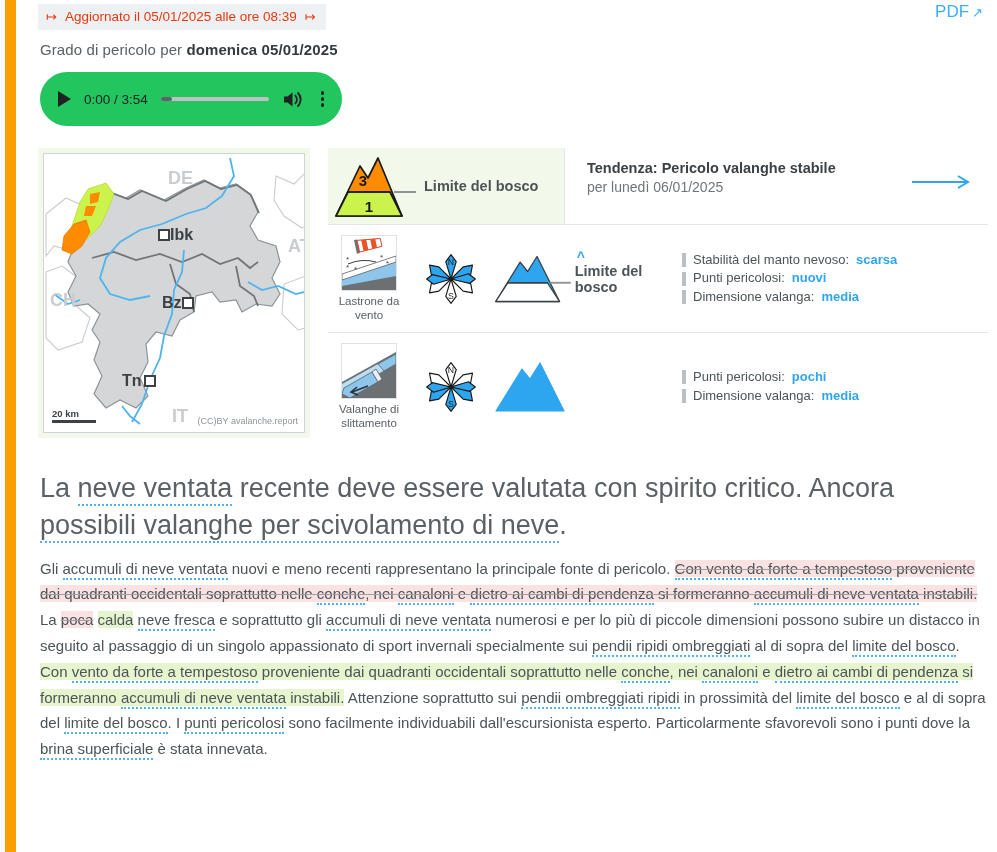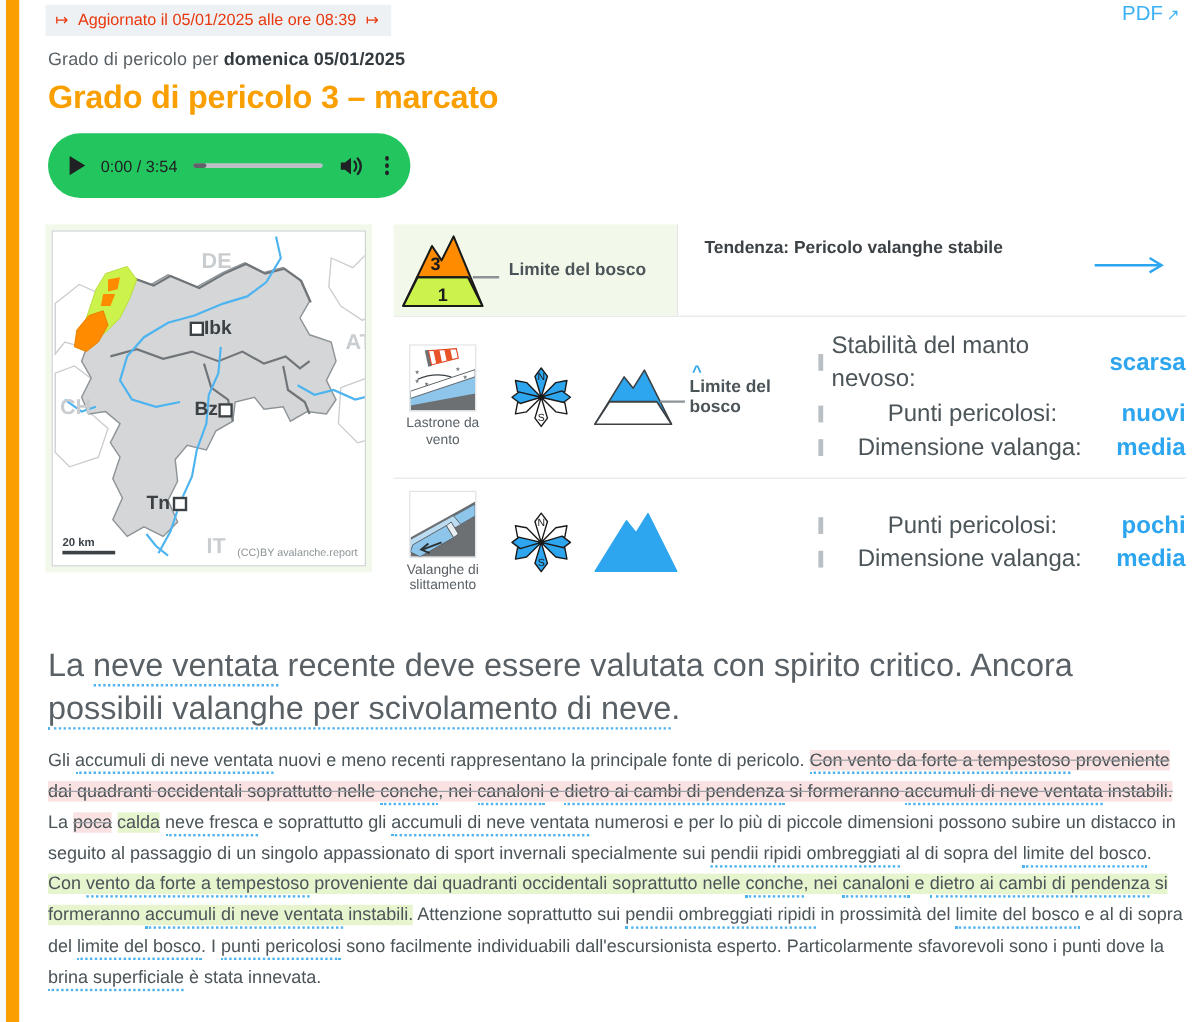--- a/index.html
+++ b/index.html
@@ -173,24 +173,23 @@
     width: 190px; flex: none;
     display: flex; align-items: center; gap: 2px;
   }
   .elev-lbl { font-size: 14.5px; font-weight: bold; color: #4b5458; position: relative; }
   .elev-caret {
     position: absolute; left: 2px; top: -14px;
     font-size: 14px; color: #2ea6ef; font-weight: bold;
   }
   .prob-info { flex: 1; }
   .info-line {
-    font-size: 20px; color: #4b5458;
+    font-size: 13px; color: #4b5458;
     display: flex; align-items: center; gap: 7px;
     line-height: 1.42;
-    justify-content: space-between;
   }
   .info-bar { width: 4px; height: 14px; background: #b9bfc2; flex: none; }
   .info-val { color: #2ea6ef; font-weight: bold; }
 
   
   .lead {
     margin: 30px 0 0 2px;
     font-size: 27px; color: #5a6166; line-height: 1.36;
     font-weight: normal;
   }
@@ -228,21 +227,20 @@
       <a class="pdf-link">
         <span>PDF</span>
         <span class="ext">↗</span>
       </a>
     </div>
 
     <div class="sub-head">
       <span>Grado di pericolo per </span><b>domenica 05/01/2025</b>
     </div>
 
-    <div class="danger-title">Grado di pericolo 3 – marcato</div>
 
     <div class="audio-player">
       <div class="ap-play"></div>
       <div class="ap-time">
         <span>0:00</span><span> / </span><span>3:54</span>
       </div>
       <div class="ap-track"></div>
       <div class="ap-vol">
         <svg width="22" height="19" viewBox="0 0 22 19">
           <path d="M2 6.5h3.5L10.5 2.5v14L5.5 12.5H2z" fill="#202124"></path>
@@ -338,20 +336,21 @@
               <line x1="16" y1="40" x2="58" y2="40" stroke="#1a1a1a" stroke-width="1.7"></line>
               <line x1="62" y1="40" x2="84" y2="40" stroke="#8d9497" stroke-width="2"></line>
               <text x="31" y="34" font-family="Liberation Sans, sans-serif" font-size="15" font-weight="bold" fill="#1a1a1a" text-anchor="middle">3</text>
               <text x="37" y="60" font-family="Liberation Sans, sans-serif" font-size="15" font-weight="bold" fill="#1a1a1a" text-anchor="middle">1</text>
             </svg>
             <span class="treeline-lbl">Limite del bosco</span>
           </div>
           <div class="tendency-box">
             <div class="tendency-txt">
               <div class="tendency-title">Tendenza: Pericolo valanghe stabile</div>
+              <div class="tendency-sub">per lunedì 06/01/2025</div>
             </div>
             <div class="tend-arrow">
               <svg width="62" height="16" viewBox="0 0 62 16">
                 <line x1="0" y1="8" x2="54" y2="8" stroke="#2ea6ef" stroke-width="2"></line>
                 <polyline points="46,2 56,8 46,14" fill="none" stroke="#2ea6ef" stroke-width="2"></polyline>
               </svg>
             </div>
           </div>
         </div>
 

